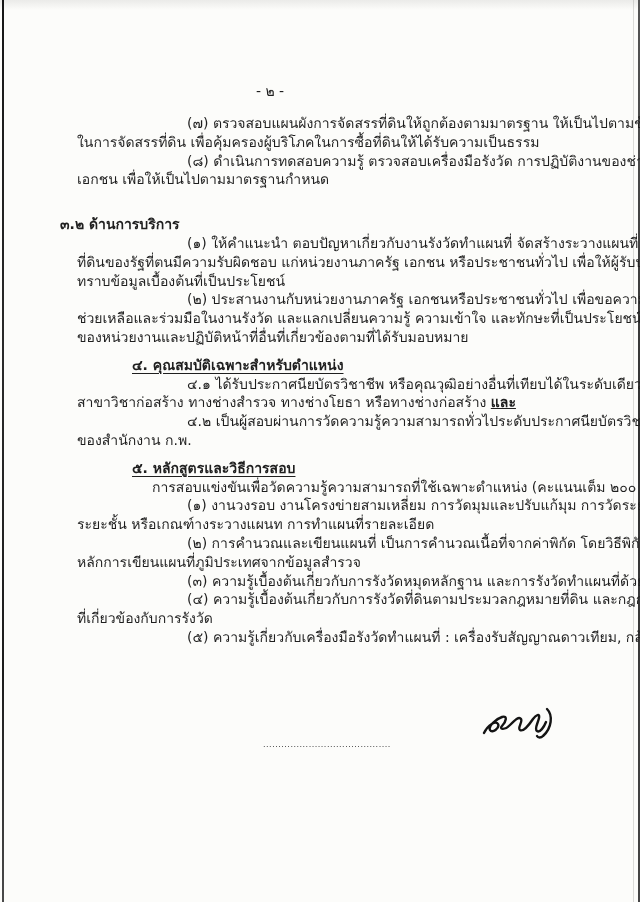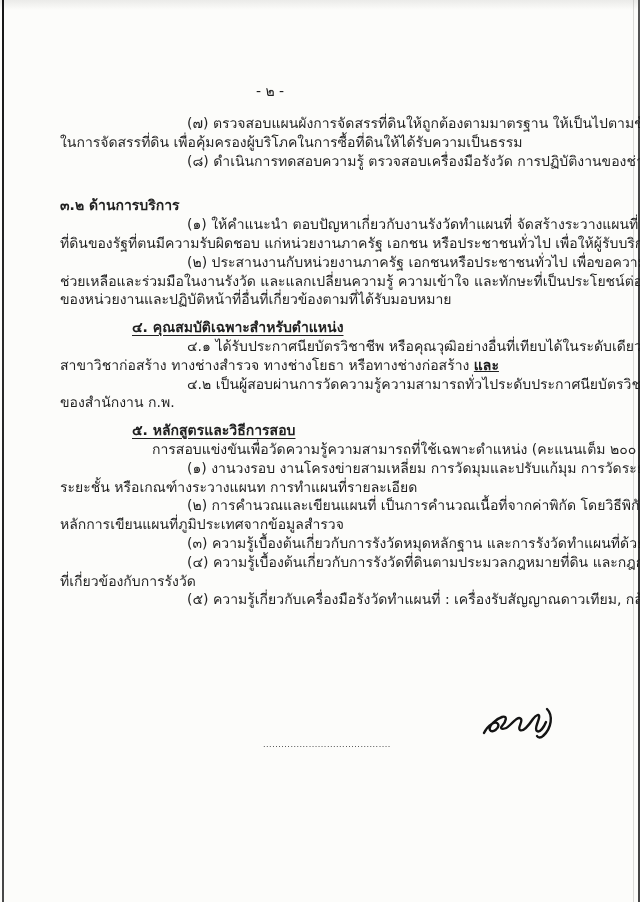--- a/index.html
+++ b/index.html
@@ -30,21 +30,21 @@
   .page-number{
     position:absolute;top:82px;left:0;width:540px;
     text-align:center;
     font-size:14px;line-height:18px;
   }
   .doc-body{
     position:absolute;top:114px;left:60px;right:14px;
     font-size:14px;line-height:18.8px;
   }
   .line{white-space:nowrap;}
-  .indent-flush{margin-left:0;}
+  .indent-flush{margin-left:17px;}
   .indent-item{margin-left:127px;}
   .indent-content{margin-left:92px;}
   .heading{font-weight:bold;margin-top:26px;white-space:nowrap;}
   .heading.subsection{}
   .heading.section{margin-left:72px;}
   .heading.underline{text-decoration:underline;text-underline-offset:3px;margin-top:9px;}
   .line b{font-weight:bold;text-decoration:underline;}
   .signature{
     position:absolute;left:479px;top:706px;width:76px;height:42px;
   }
@@ -62,23 +62,25 @@
 <div class="scan-edge-left"></div>
 <div class="scan-edge-right"></div>
 <div class="scan-edge-right-faint"></div>
 
 <div class="page-number">- ๒ -</div>
 
 <div class="doc-body">
     <div class="line indent-item">(๗) ตรวจสอบแผนผังการจัดสรรที่ดินให้ถูกต้องตามมาตรฐาน ให้เป็นไปตามข้อกำหนด</div>
     <div class="line indent-flush">ในการจัดสรรที่ดิน เพื่อคุ้มครองผู้บริโภคในการซื้อที่ดินให้ได้รับความเป็นธรรม</div>
     <div class="line indent-item">(๘) ดำเนินการทดสอบความรู้ ตรวจสอบเครื่องมือรังวัด การปฏิบัติงานของช่างรังวัด</div>
+    <div class="line indent-flush">เอกชน เพื่อให้เป็นไปตามมาตรฐานกำหนด</div>
     <div class="heading subsection">๓.๒ ด้านการบริการ</div>
     <div class="line indent-item">(๑) ให้คำแนะนำ ตอบปัญหาเกี่ยวกับงานรังวัดทำแผนที่ จัดสร้างระวางแผนที่ แนวเขต</div>
     <div class="line indent-flush">ที่ดินของรัฐที่ตนมีความรับผิดชอบ แก่หน่วยงานภาครัฐ เอกชน หรือประชาชนทั่วไป เพื่อให้ผู้รับบริการได้รับ</div>
+    <div class="line indent-flush">ทราบข้อมูลเบื้องต้นที่เป็นประโยชน์</div>
     <div class="line indent-item">(๒) ประสานงานกับหน่วยงานภาครัฐ เอกชนหรือประชาชนทั่วไป เพื่อขอความ</div>
     <div class="line indent-flush">ช่วยเหลือและร่วมมือในงานรังวัด และแลกเปลี่ยนความรู้ ความเข้าใจ และทักษะที่เป็นประโยชน์ต่อการทำงาน</div>
     <div class="line indent-flush">ของหน่วยงานและปฏิบัติหน้าที่อื่นที่เกี่ยวข้องตามที่ได้รับมอบหมาย</div>
     <div class="heading section underline">๔. คุณสมบัติเฉพาะสำหรับตำแหน่ง</div>
     <div class="line indent-item">๔.๑ ได้รับประกาศนียบัตรวิชาชีพ หรือคุณวุฒิอย่างอื่นที่เทียบได้ในระดับเดียวกันใน</div>
     <div class="line indent-flush">สาขาวิชาก่อสร้าง ทางช่างสำรวจ ทางช่างโยธา หรือทางช่างก่อสร้าง <b>และ</b></div>
     <div class="line indent-item">๔.๒ เป็นผู้สอบผ่านการวัดความรู้ความสามารถทั่วไประดับประกาศนียบัตรวิชาชีพขึ้นไป</div>
     <div class="line indent-flush">ของสำนักงาน ก.พ.</div>
     <div class="heading section underline">๕. หลักสูตรและวิธีการสอบ</div>
     <div class="line indent-content">การสอบแข่งขันเพื่อวัดความรู้ความสามารถที่ใช้เฉพาะตำแหน่ง (คะแนนเต็ม ๒๐๐ คะแนน)</div>

